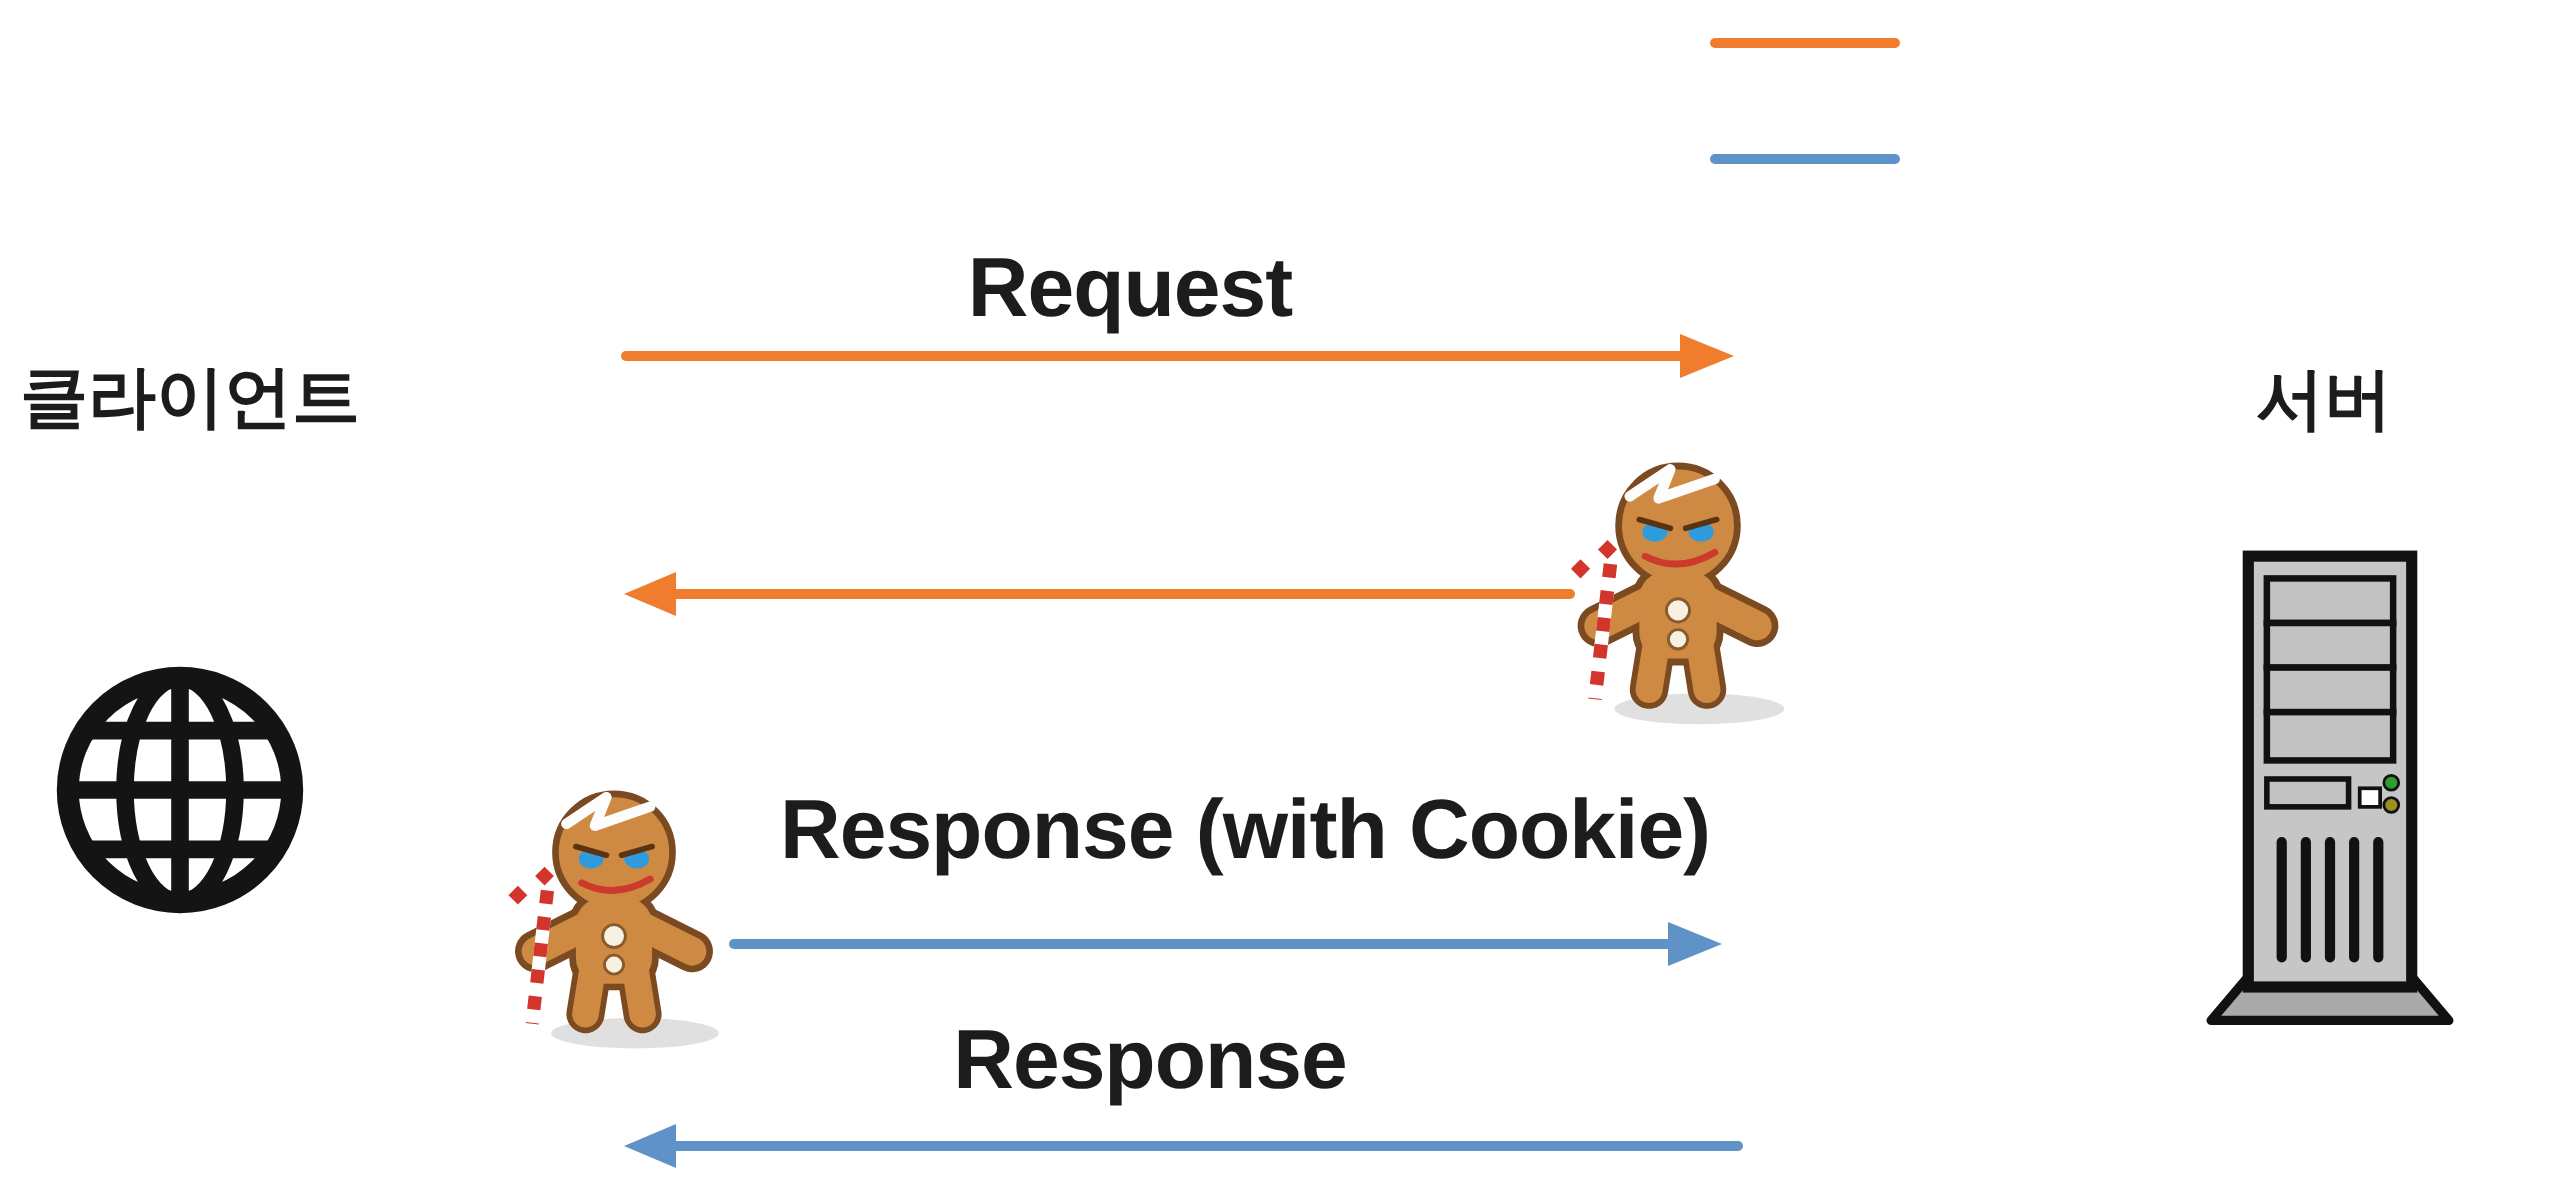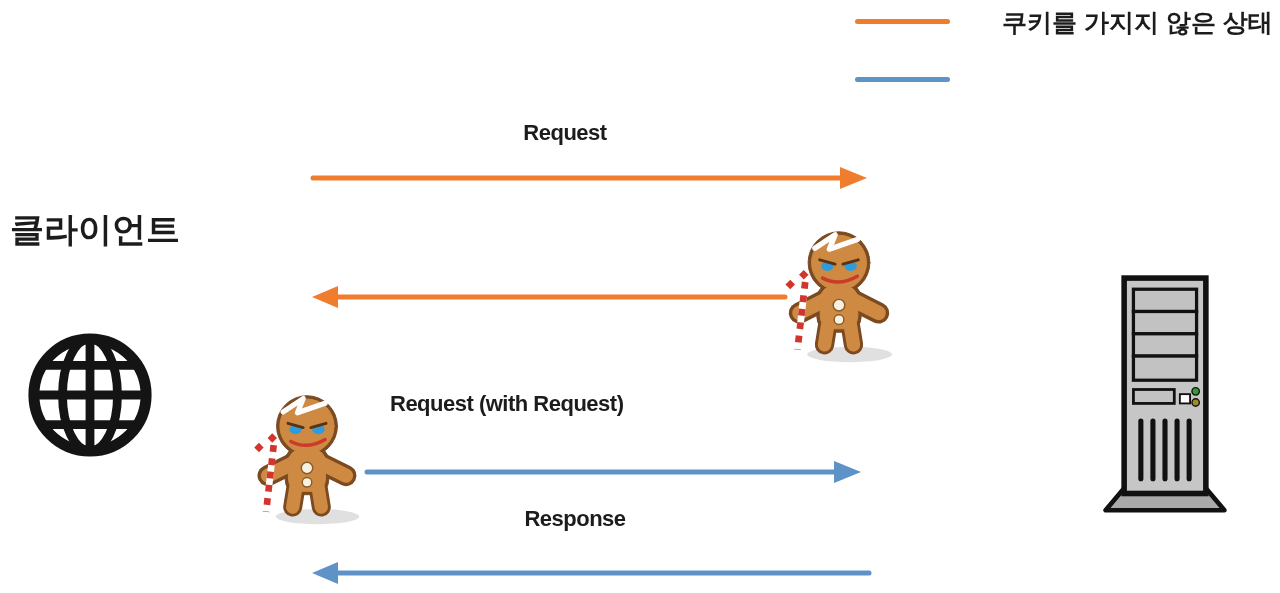--- a/index.html
+++ b/index.html
@@ -4,21 +4,21 @@
 <style>
   html,body{margin:0;padding:0;background:var(--background,#fff);}
   .canvas{
     position:relative;width:1280px;height:593px;overflow:hidden;
     background:var(--background,#fff);
     font-family:"Liberation Sans","DejaVu Sans",sans-serif;
     color:var(--text,#1c1c1c);
   }
   .abs{position:absolute;}
   .flow-label{
-    font-weight:700;font-size:22px;color:var(--text,#1c1c1c);
+    font-weight:700;font-size:42px;color:var(--text,#1c1c1c);
     white-space:nowrap;letter-spacing:-0.5px;
   }
   .actor-label{
     font-weight:700;font-size:34px;color:var(--text,#1c1c1c);white-space:nowrap;
   }
   .legend-label{
     font-weight:700;font-size:25px;color:var(--text,#1c1c1c);white-space:nowrap;
   }
   .legend-line{height:5px;border-radius:2.5px;}
   .legend-line.orange{background:var(--orange,#F07D2E);}
@@ -110,27 +110,27 @@
       </g>
     </symbol>
   </defs>
 </svg>
 
 <div class="canvas">
 
   <div class="abs" style="left:855px;top:19px;width:95px;">
     <div class="legend-line orange"></div>
   </div>
-  <div class="abs legend-label" style="left:1002px;top:6px;">쿠키를 가지지 않은 상태</div>
 
   <div class="abs" style="left:855px;top:77px;width:95px;">
     <div class="legend-line blue"></div>
   </div>
 
-  <div class="abs actor-label" style="left:10px;top:176px;margin-top:31px;">클라이언트</div>
+  <div class="abs actor-label" style="left:10px;top:176px;">클라이언트</div>
+  <div class="abs actor-label" style="left:1128px;top:177px;">서버</div>
 
   <svg class="abs" style="left:24px;top:327px;" width="132" height="136" viewBox="0 0 120 120">
       <use href="#globe"></use>
     </svg>
 
   <svg class="abs" style="left:1100px;top:266px;" width="130" height="260" viewBox="0 0 140 270">
       <use href="#server-tower"></use>
     </svg>
 
   <div class="abs flow-label center" style="left:440px;top:120px;width:250px;">Request</div>
@@ -140,21 +140,21 @@
   </svg>
 
   <svg class="abs arrow arr-o" style="left:310px;top:284px;" width="478" height="26" viewBox="0 0 478 26">
     <line x1="26" y1="13" x2="475" y2="13"></line>
     <polygon points="28,2 2,13 28,24"></polygon>
   </svg>
   <svg class="abs" style="left:775px;top:226px;" width="128" height="140" viewBox="0 0 130 145">
       <use href="#gingerbread"></use>
     </svg>
 
-  <div class="abs flow-label" style="left:390px;top:391px;">Request (with Request)</div>
+  <div class="abs flow-label" style="left:390px;top:391px;">Response (with Cookie)</div>
   <svg class="abs arrow arr-b" style="left:364px;top:459px;" width="500" height="26" viewBox="0 0 500 26">
     <line x1="3" y1="13" x2="472" y2="13"></line>
     <polygon points="470,2 497,13 470,24"></polygon>
   </svg>
   <svg class="abs" style="left:244px;top:390px;" width="126" height="138" viewBox="0 0 130 145">
       <use href="#gingerbread"></use>
     </svg>
 
   <div class="abs flow-label center" style="left:450px;top:506px;width:250px;">Response</div>
   <svg class="abs arrow arr-b" style="left:310px;top:560px;" width="562" height="26" viewBox="0 0 562 26">

